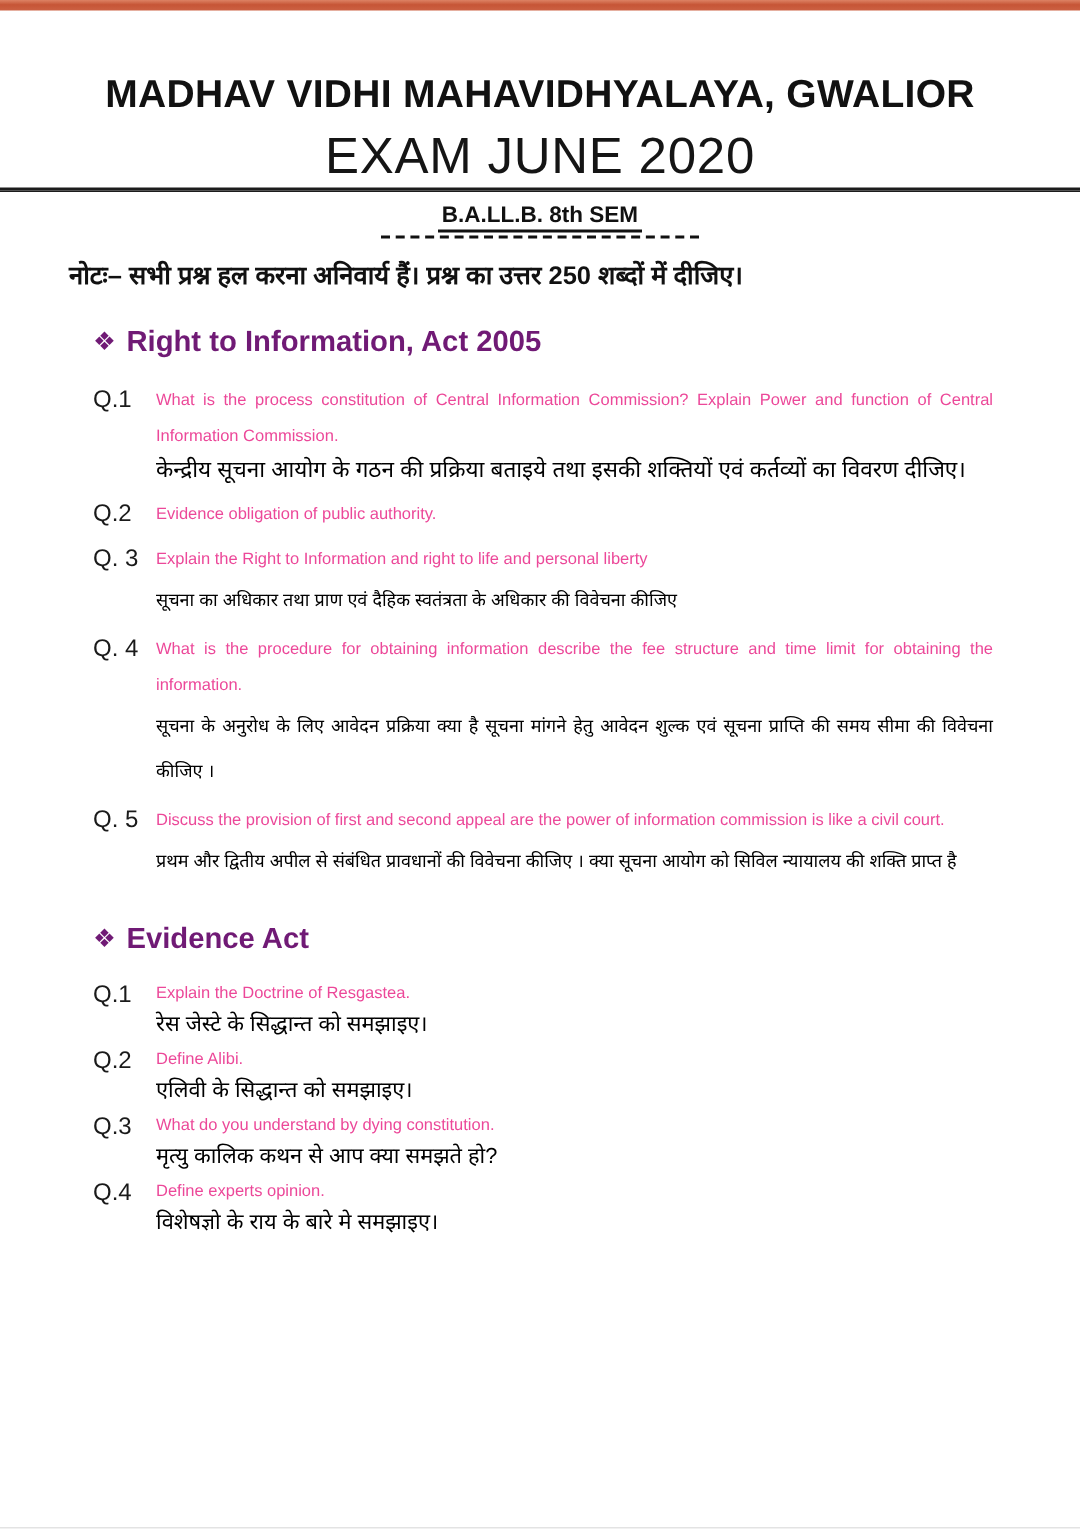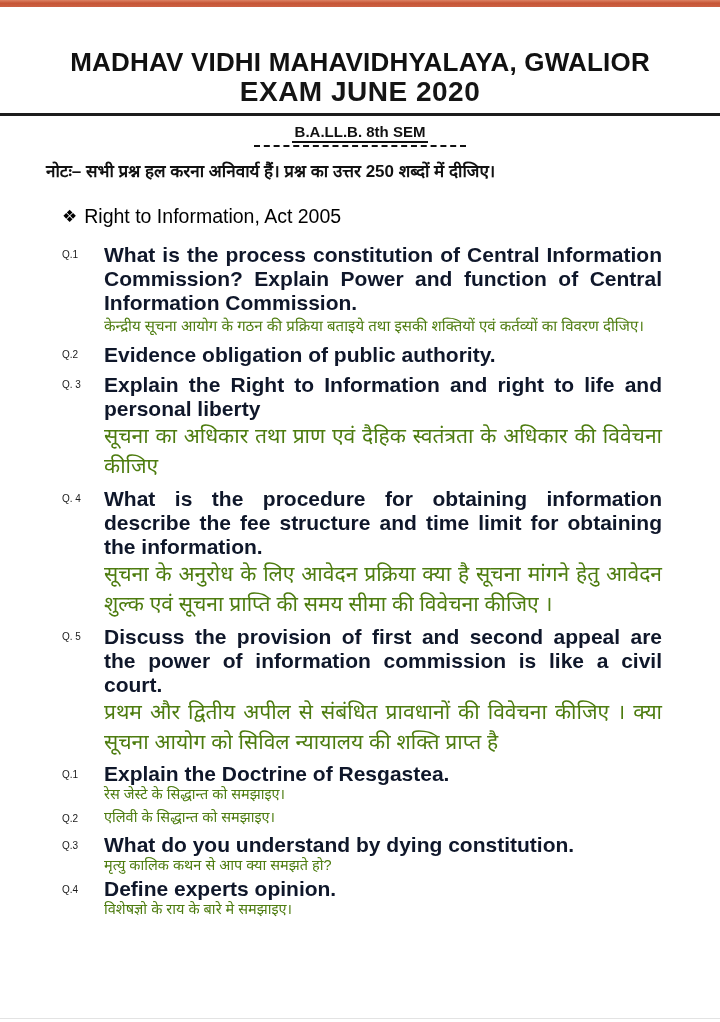--- a/index.html
+++ b/index.html
@@ -12,44 +12,44 @@
   .top-bar {
     height:7px; width:100%;
     background:linear-gradient(#dd8264 0%, #c65536 45%, #cc6143 100%);
   }
   .header { text-align:center; }
   .college {
     margin-top:40px; font-size:26px; font-weight:700; letter-spacing:0.2px;
     line-height:30px; color:#111;
   }
   .exam {
-    font-size:28px; font-weight:700; letter-spacing:0.5px;
+    margin-top:12px; font-size:34px; font-weight:400; letter-spacing:0.5px;
     line-height:30px; color:#151515;
   }
   .double-rule {
     margin-top:6px; height:2px; width:100%;
     border-top:2px solid #1c1c1c; border-bottom:1px solid #1c1c1c;
   }
   .sem-wrap { text-align:center; margin-top:7px; }
   .sem {
     display:inline-block; font-size:15px; font-weight:700; color:#111;
     border-bottom:2.5px solid #111; padding:0 3px 1px;
   }
   .sem-dash { width:212px; margin:2px auto 0; border-top:2.5px dashed #111; }
   .content { padding:0 44px 0 46px; }
   .note { margin-top:13px; font-size:17px; font-weight:700; line-height:24px; color:#111; }
   .section { margin-left:16px; }
-  .sec-title { margin-top:21px; margin-bottom:15px; font-size:19.5px; font-weight:400; color:#000000; }
+  .sec-title { margin-top:21px; margin-bottom:15px; font-size:19.5px; font-weight:700; color:#701a75; }
   .bullet { font-size:17px; margin-right:7px; position:relative; top:-1px; }
   .q-row { display:flex; margin-bottom:6px; padding-right:14px; }
-  .qnum { width:42px; flex:0 0 42px; font-size:10px; line-height:24px; color:#1a1a1a; }
+  .qnum { width:42px; flex:0 0 42px; font-size:16px; line-height:24px; color:#1a1a1a; }
   .qtext { flex:1; }
-  .eng { font-size:21px; line-height:24px; text-align:justify; color:#0f172a;font-weight:bold; }
-  .hin { font-size:15px; line-height:22px; color:#4d7c0f; text-align:justify; }
-  .hin.lg { font-size:21px; line-height:30px; }
+  .eng { font-size:11px; line-height:24px; text-align:justify; color:#ec4899; }
+  .hin { font-size:15px; line-height:22px; color:#000000; text-align:justify; }
+  .hin.lg { font-size:12px; line-height:30px; }
   .section.tight .sec-title { margin-top:26px; margin-bottom:14px; }
   .section.tight .eng { line-height:21px; }
   .section.tight .hin { font-size:14.5px; line-height:20px; }
   .section.tight .q-row { margin-bottom:3px; }
   .bottom-line {
     position:absolute; left:0; bottom:3px; width:100%;
     border-top:1px solid #e3e3e3;
   }
 </style>
 </head>
@@ -104,30 +104,32 @@
           </div>
           <div class="q-row">
             <div class="qnum">Q. 5</div>
             <div class="qtext">
               <p class="eng">Discuss the provision of first and second appeal are the power of information commission is like a civil court.</p>
               <p class="hin lg">प्रथम और द्वितीय अपील से संबंधित प्रावधानों की विवेचना कीजिए । क्या सूचना आयोग को सिविल न्यायालय की शक्ति प्राप्त है</p>
             </div>
           </div>
         </section>
         <section class="section tight">
+          <h3 class="sec-title"><span class="bullet">❖</span><span class="sec-title-text">Evidence Act</span></h3>
           <div class="q-row">
             <div class="qnum">Q.1</div>
             <div class="qtext">
               <p class="eng">Explain the Doctrine of Resgastea.</p>
               <p class="hin">रेस जेस्टे के सिद्धान्त को समझाइए।</p>
             </div>
           </div>
           <div class="q-row">
             <div class="qnum">Q.2</div>
             <div class="qtext">
+              <p class="eng">Define Alibi.</p>
               <p class="hin">एलिवी के सिद्धान्त को समझाइए।</p>
             </div>
           </div>
           <div class="q-row">
             <div class="qnum">Q.3</div>
             <div class="qtext">
               <p class="eng">What do you understand by dying constitution.</p>
               <p class="hin">मृत्यु कालिक कथन से आप क्या समझते हो?</p>
             </div>
           </div>

